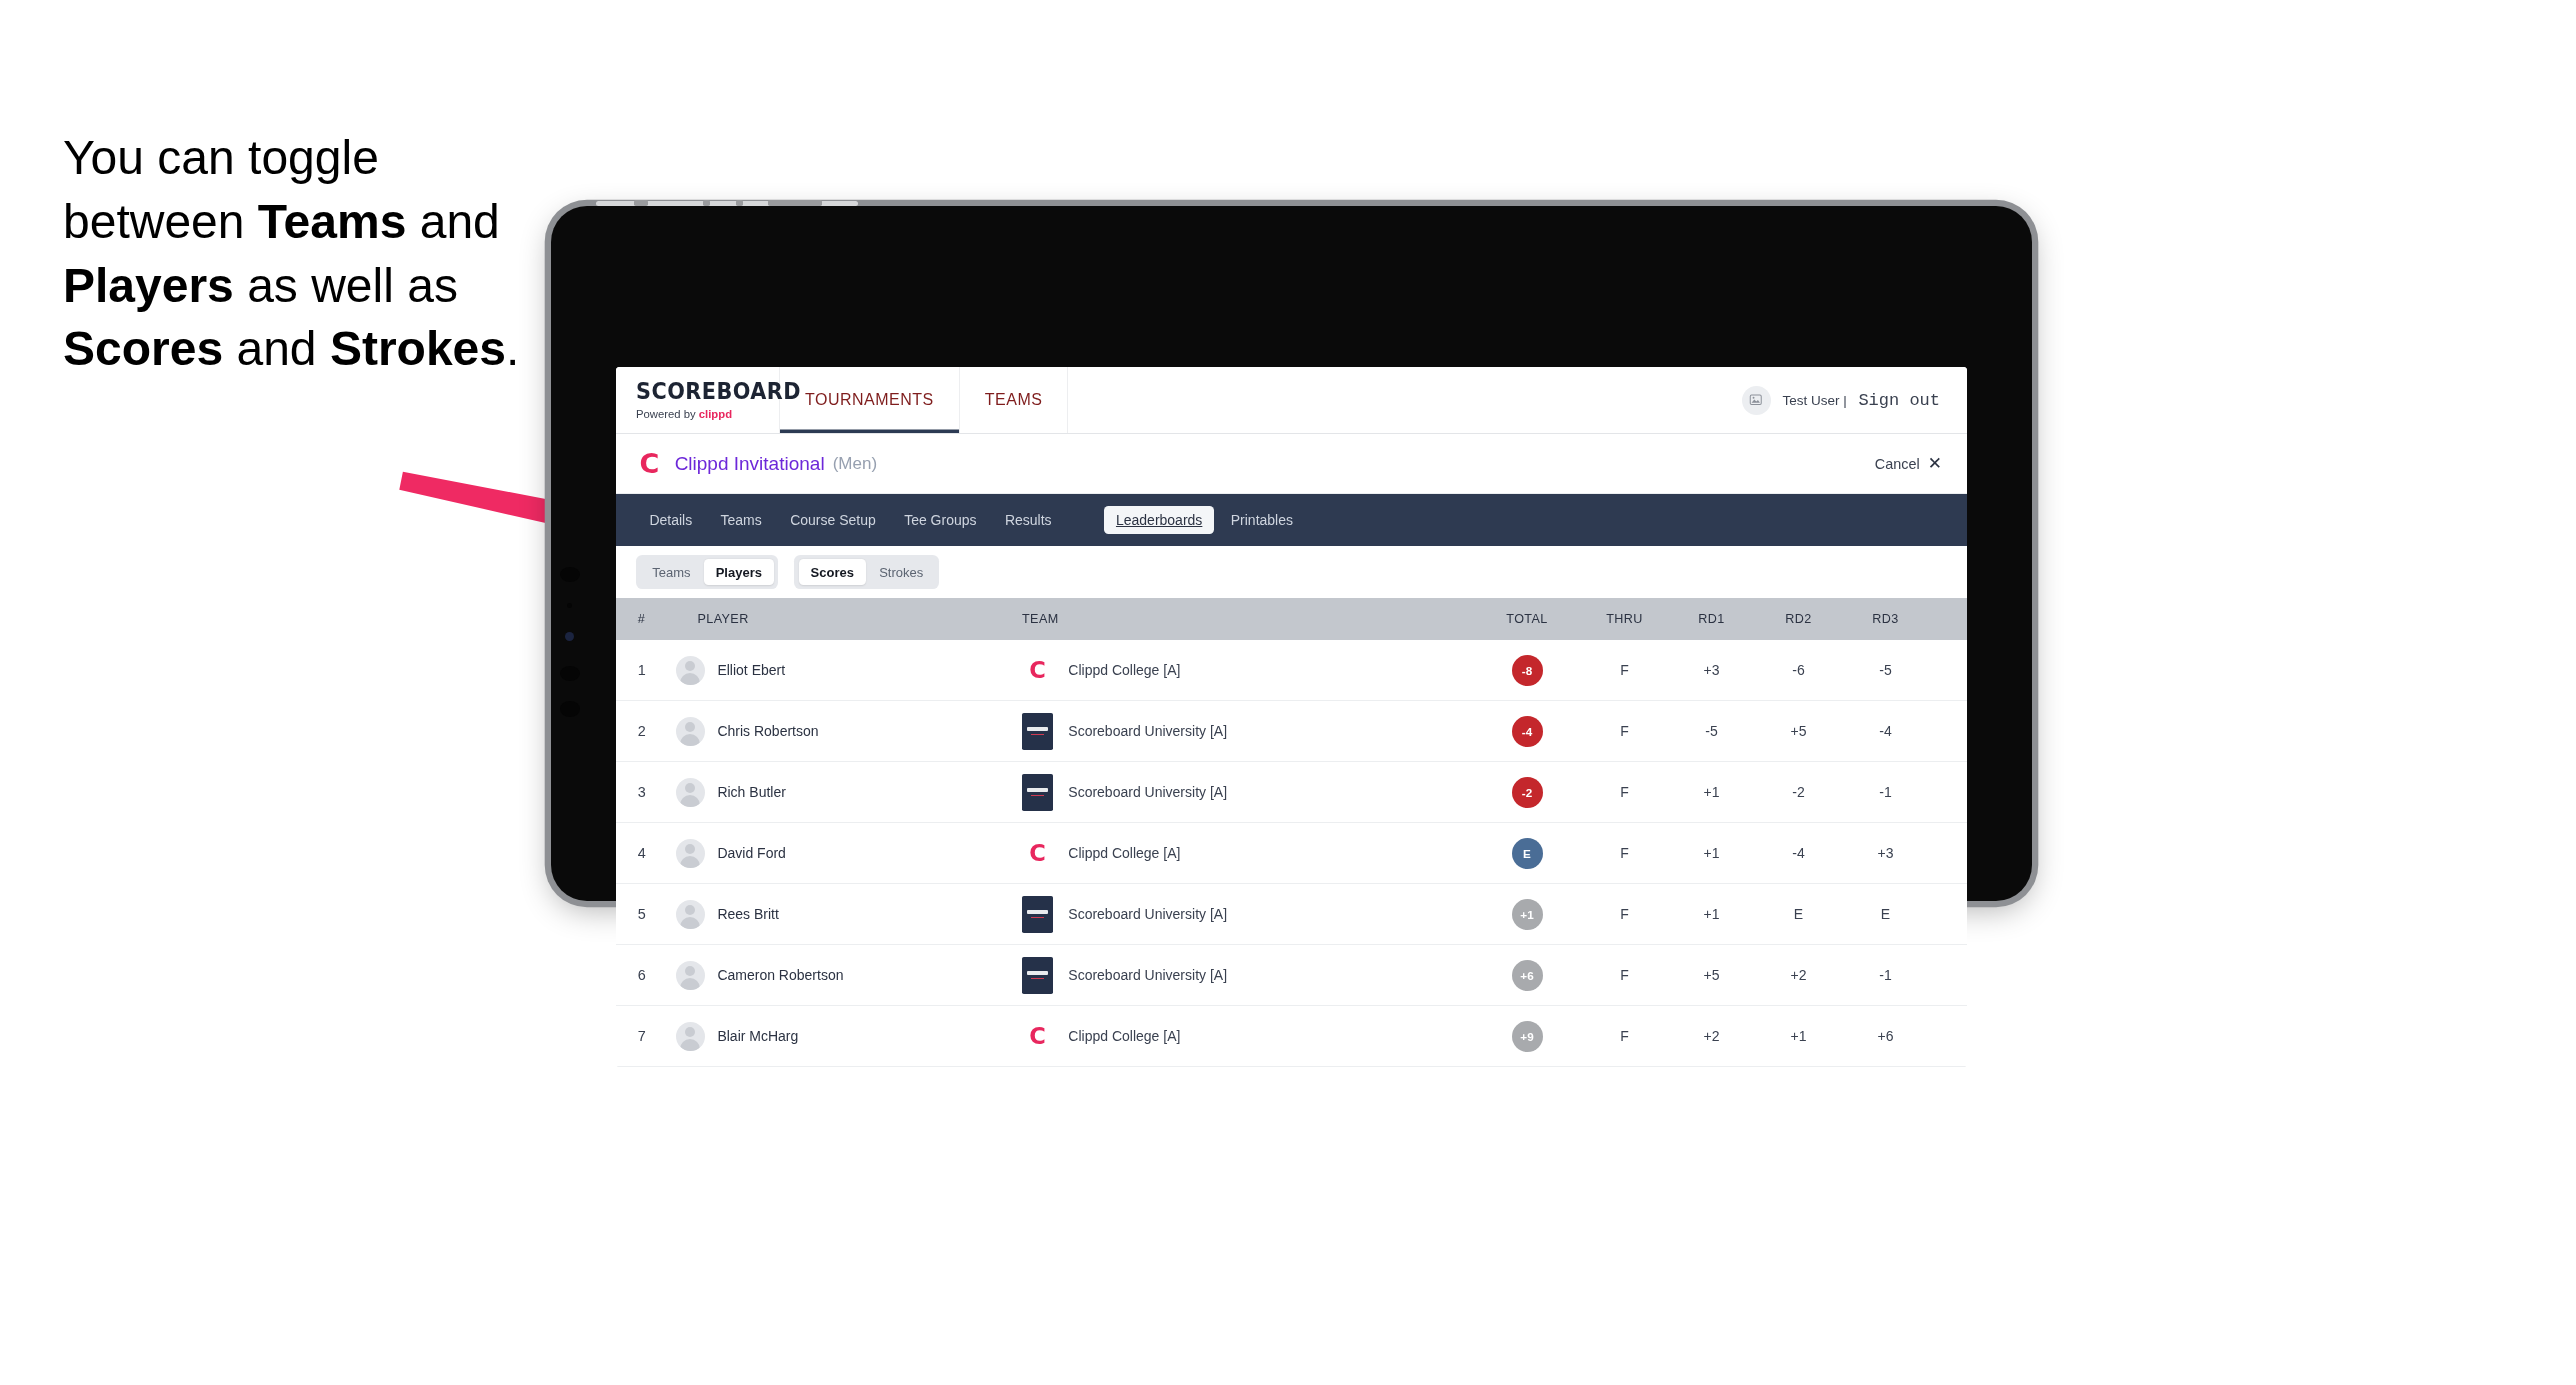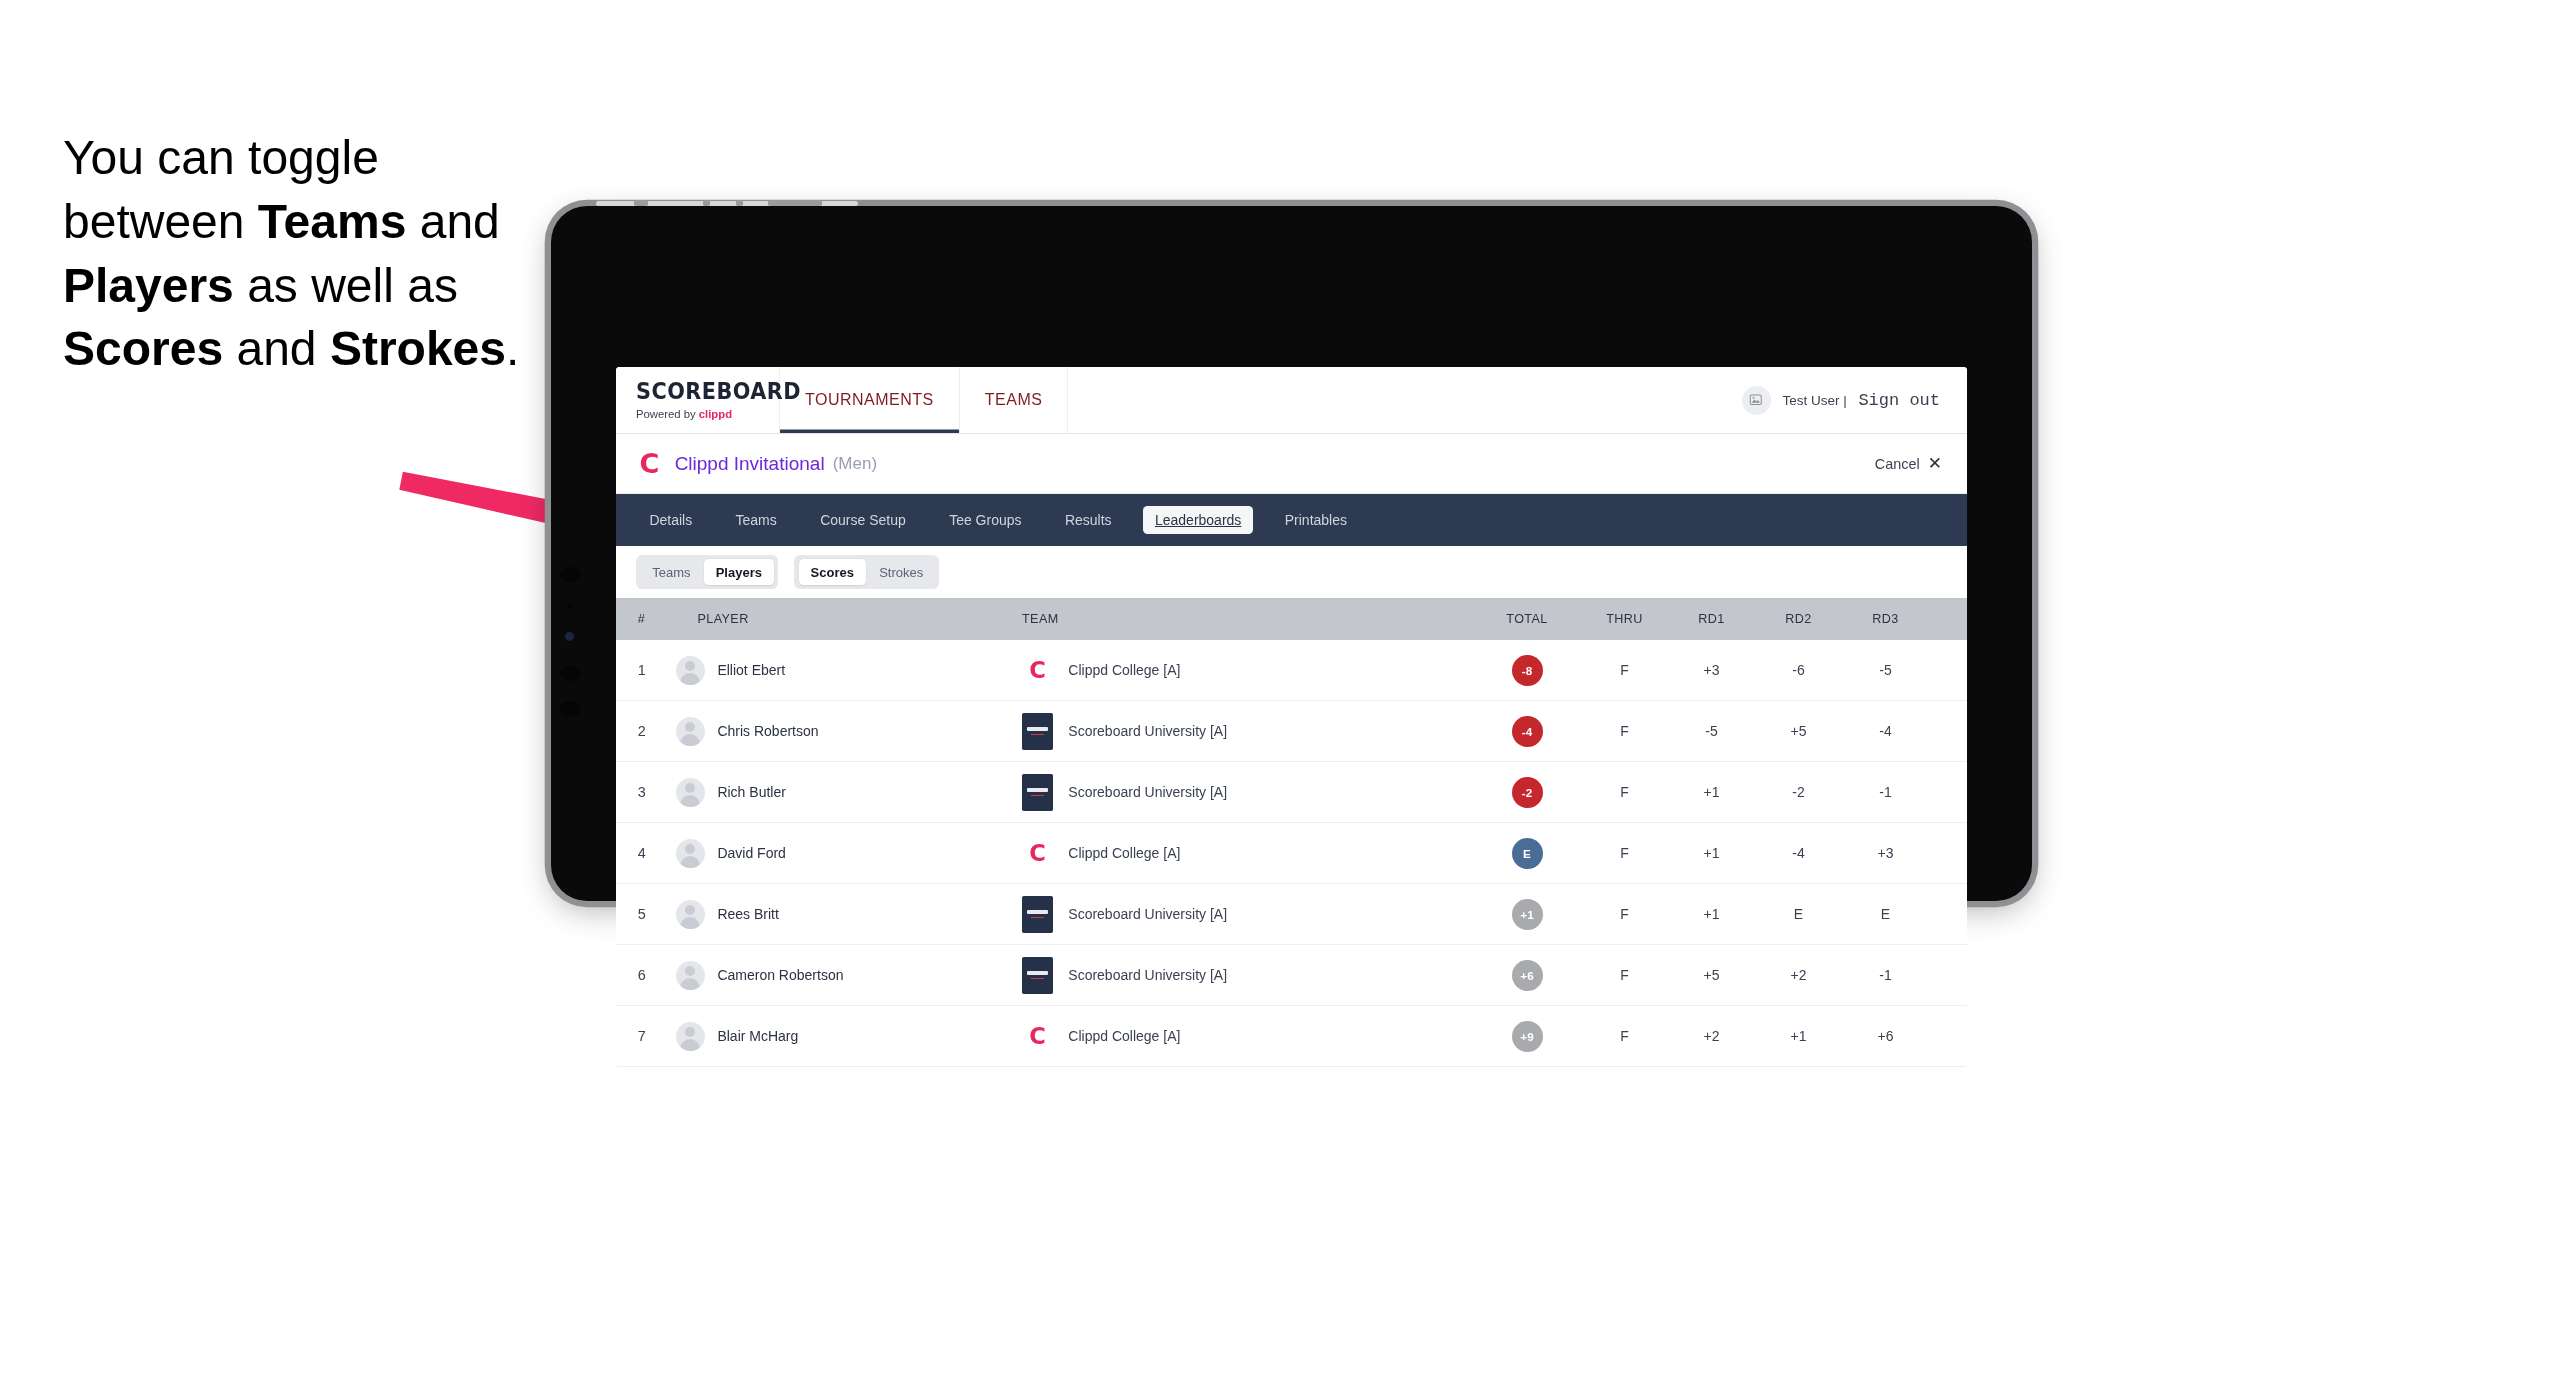--- a/index.html
+++ b/index.html
@@ -109,29 +109,29 @@
   #tourn-gender { font-size: 17px; color: #97a0b0; margin-left: 8.1px; }
   #cancel-wrap {
     margin-left: auto; display: flex; align-items: center; gap: 8.1px; cursor: pointer;
   }
   #cancel-label { font-size: 14.4px; color: #3a4150; }
   #cancel-x { font-size: 17px; color: #2b3242; line-height: 1; }
 
   
   #tabstrip {
     height: 52px; background: #2e3a51;
-    display: flex; align-items: center; padding: 0 21.7px; gap: 20px;
+    display: flex; align-items: center; padding: 0 21.7px; gap: 5px;
   }
   .tab {
     font-size: 14px; color: #cfd5df; padding: 6.3px 11.7px; cursor: pointer;
     border-radius: 4.5px; white-space: nowrap;
   }
   .tab.active {
     background: #f4f6f8; color: #2b3242;
-    text-decoration: underline; font-weight: 400;
+    text-decoration: underline; font-weight: 400; margin-left: 36px;
   }
 
   
   #toggle-row {
     height: 52px; background: #fff; display: flex; align-items: center;
     padding-left: 20px; gap: 16.3px;
   }
   .seg {
     background: #e6e8ec; border-radius: 6.3px; padding: 4.5px;
     display: flex; gap: 1.8px;

